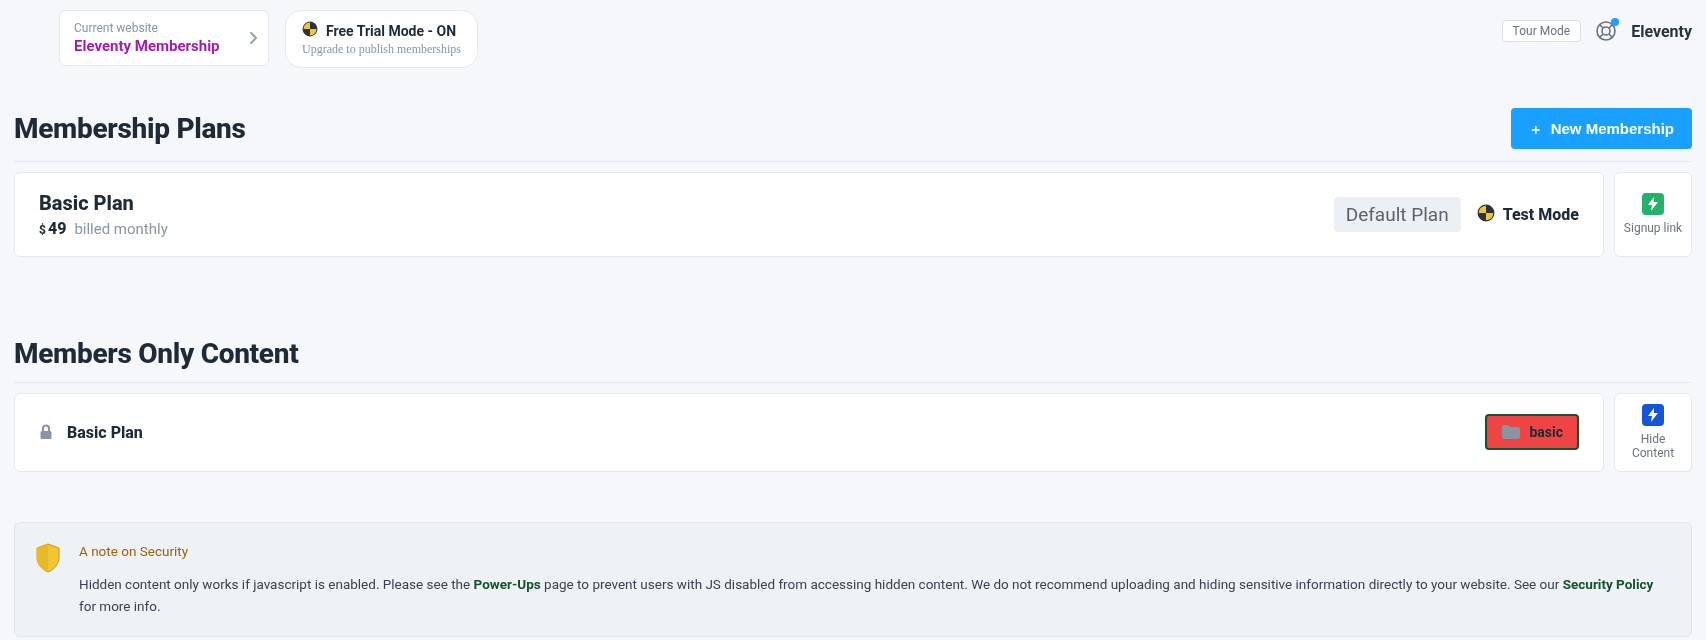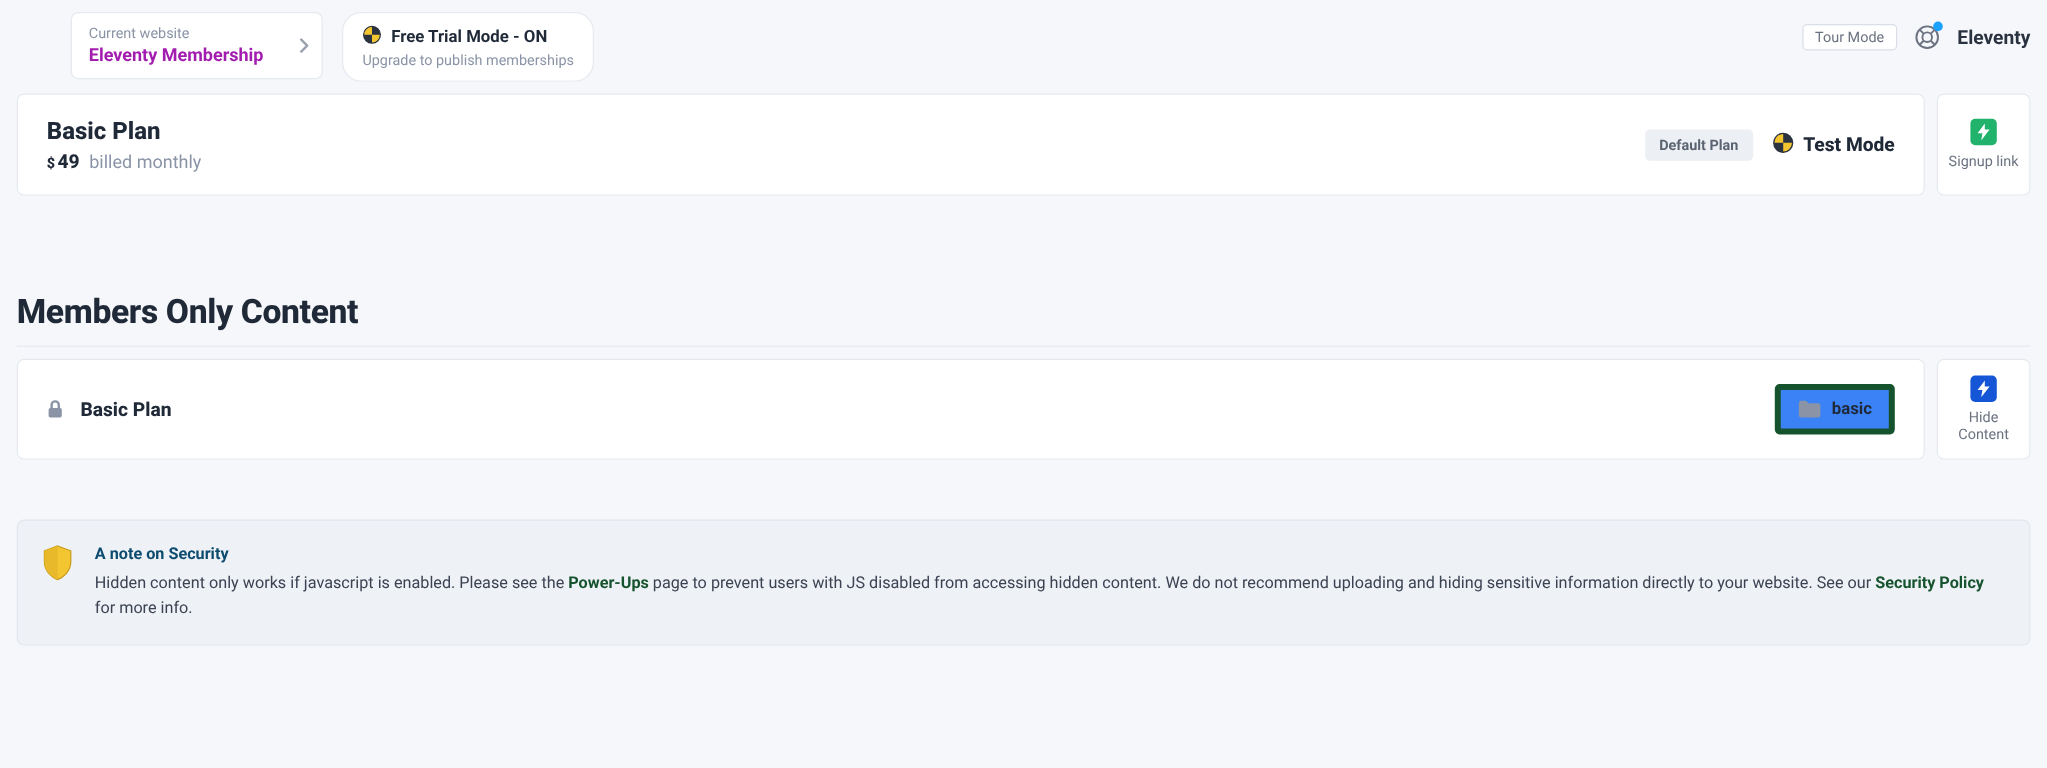--- a/index.html
+++ b/index.html
@@ -23,21 +23,21 @@
   .card-switcher .value { font-size: 15px; font-weight: 700; color: #a21caf; }
   .card-switcher .chev {
     position: absolute; right: 10px; top: 50%; transform: translateY(-50%);
     color: #9aa2b1;
   }
   .trial-card {
     background: #fff; border: 1px solid #e5e9ef; border-radius: 16px;
     padding: 10px 16px; display: flex; flex-direction: column; gap: 2px;
   }
   .trial-card .row1 { display: flex; align-items: center; gap: 8px; font-weight: 700; font-size: 14px; color: #1f2937; }
-  .trial-card .row2 { font-size: 12px; color: #8a94a6; }
+  .trial-card .row2 { font-size: 12px; color: #8a94a6; font-family: Liberation Serif, serif; }
 
   .top-right { margin-left: auto; display: flex; align-items: center; gap: 14px; padding-top: 10px; }
   .tour-chip {
     background: #fff; border: 1px solid #d9dee7; border-radius: 4px;
     padding: 3px 10px; font-size: 12px; color: #6b7280;
   }
   .help-icon { position: relative; display: inline-flex; }
   .help-icon svg { display: block; }
   .help-dot {
     position: absolute; top: -2px; right: -2px; width: 8px; height: 8px;
@@ -67,21 +67,21 @@
   .plan-info { display: flex; flex-direction: column; gap: 4px; }
   .plan-info .name { font-size: 20px; font-weight: 800; color: #1f2937; }
   .plan-info .price-line { display: flex; align-items: baseline; gap: 8px; }
   .plan-info .price { font-weight: 800; font-size: 16px; color: #1f2937; }
   .plan-info .price .dollar { font-size: 12px; margin-right: 2px; }
   .plan-info .billing { color: #8a94a6; font-size: 15px; }
 
   .plan-badges { margin-left: auto; display: flex; align-items: center; gap: 16px; }
   .badge-default {
     background: #eceff3; color: #5b6472; border-radius: 4px; padding: 6px 12px;
-    font-size: 12px; font-weight: 700;
+    font-size: 19px; font-weight: 400;
   }
   .test-mode { display: flex; align-items: center; gap: 8px; font-weight: 800; font-size: 16px; color: #1f2937; }
 
   .side-card {
     background: #fff; border: 1px solid #e5e9ef; border-radius: 6px;
     width: 78px; display: flex; flex-direction: column; align-items: center; justify-content: center;
     padding: 10px 6px; gap: 6px; cursor: pointer;
   }
   .side-card .sq {
     width: 22px; height: 22px; border-radius: 4px; display: flex; align-items: center; justify-content: center;
@@ -92,32 +92,32 @@
 
   
   .section-header2 { margin-top: 80px; }
   .content-card {
     flex: 1; background: #fff; border: 1px solid #e5e9ef; border-radius: 6px;
     padding: 20px 24px; display: flex; align-items: center; gap: 14px;
   }
   .content-card .name { font-size: 16px; font-weight: 800; color: #1f2937; }
   .folder-chip {
     margin-left: auto; display: inline-flex; align-items: center; gap: 8px;
-    background: #3b82f6; border: 5px solid #14532d; border-radius: 4px; padding: 8px 14px;
+    background: #ef4444; border: 2px solid #14532d; border-radius: 4px; padding: 8px 14px;
     font-weight: 700; font-size: 14px; color: #1f2937; cursor: pointer;
   }
 
   
   .note {
     margin-top: 50px; background: #eef1f5; border: 1px solid #e2e7ee; border-radius: 6px;
     padding: 18px 20px; display: flex; gap: 18px; align-items: flex-start;
   }
   .note .shield { flex: 0 0 auto; margin-top: 2px; }
   .note .body { font-size: 13.5px; color: #3b4252; line-height: 1.6; }
-  .note .body .title { font-weight: 700; color: #0c4a6e; display: block; margin-bottom: 2px; }
+  .note .body .title { font-weight: 400; color: #a16207; display: block; margin-bottom: 12px; }
   .note a { color: #14532d; font-weight: 700; text-decoration: none; cursor: pointer; }
 
   
   .chev svg, .lock svg, .folder svg, .bolt svg { display: block; }
 </style>
 </head>
 <body>
 
 <div class="page">
 
@@ -156,20 +156,27 @@
           <line x1="17.5" y1="4.5" x2="14" y2="8" stroke="#6b7280" stroke-width="1.6"></line>
           <line x1="4.5" y1="17.5" x2="8" y2="14" stroke="#6b7280" stroke-width="1.6"></line>
           <line x1="17.5" y1="17.5" x2="14" y2="14" stroke="#6b7280" stroke-width="1.6"></line>
         </svg>
         <span class="help-dot"></span>
       </span>
       <span class="profile-link">Eleventy</span>
     </div>
   </div>
 
+  <div class="section-header">
+    <h1>Membership Plans</h1>
+    <button class="btn-primary">
+      <span class="plus">＋</span>
+      <span>New Membership</span>
+    </button>
+  </div>
 
   <div class="row-wrap">
     <div class="plan-card">
       <div class="plan-info">
         <span class="name">Basic Plan</span>
         <div class="price-line">
           <span class="price"><span class="dollar">$</span><span>49</span></span>
           <span class="billing">billed monthly</span>
         </div>
       </div>

